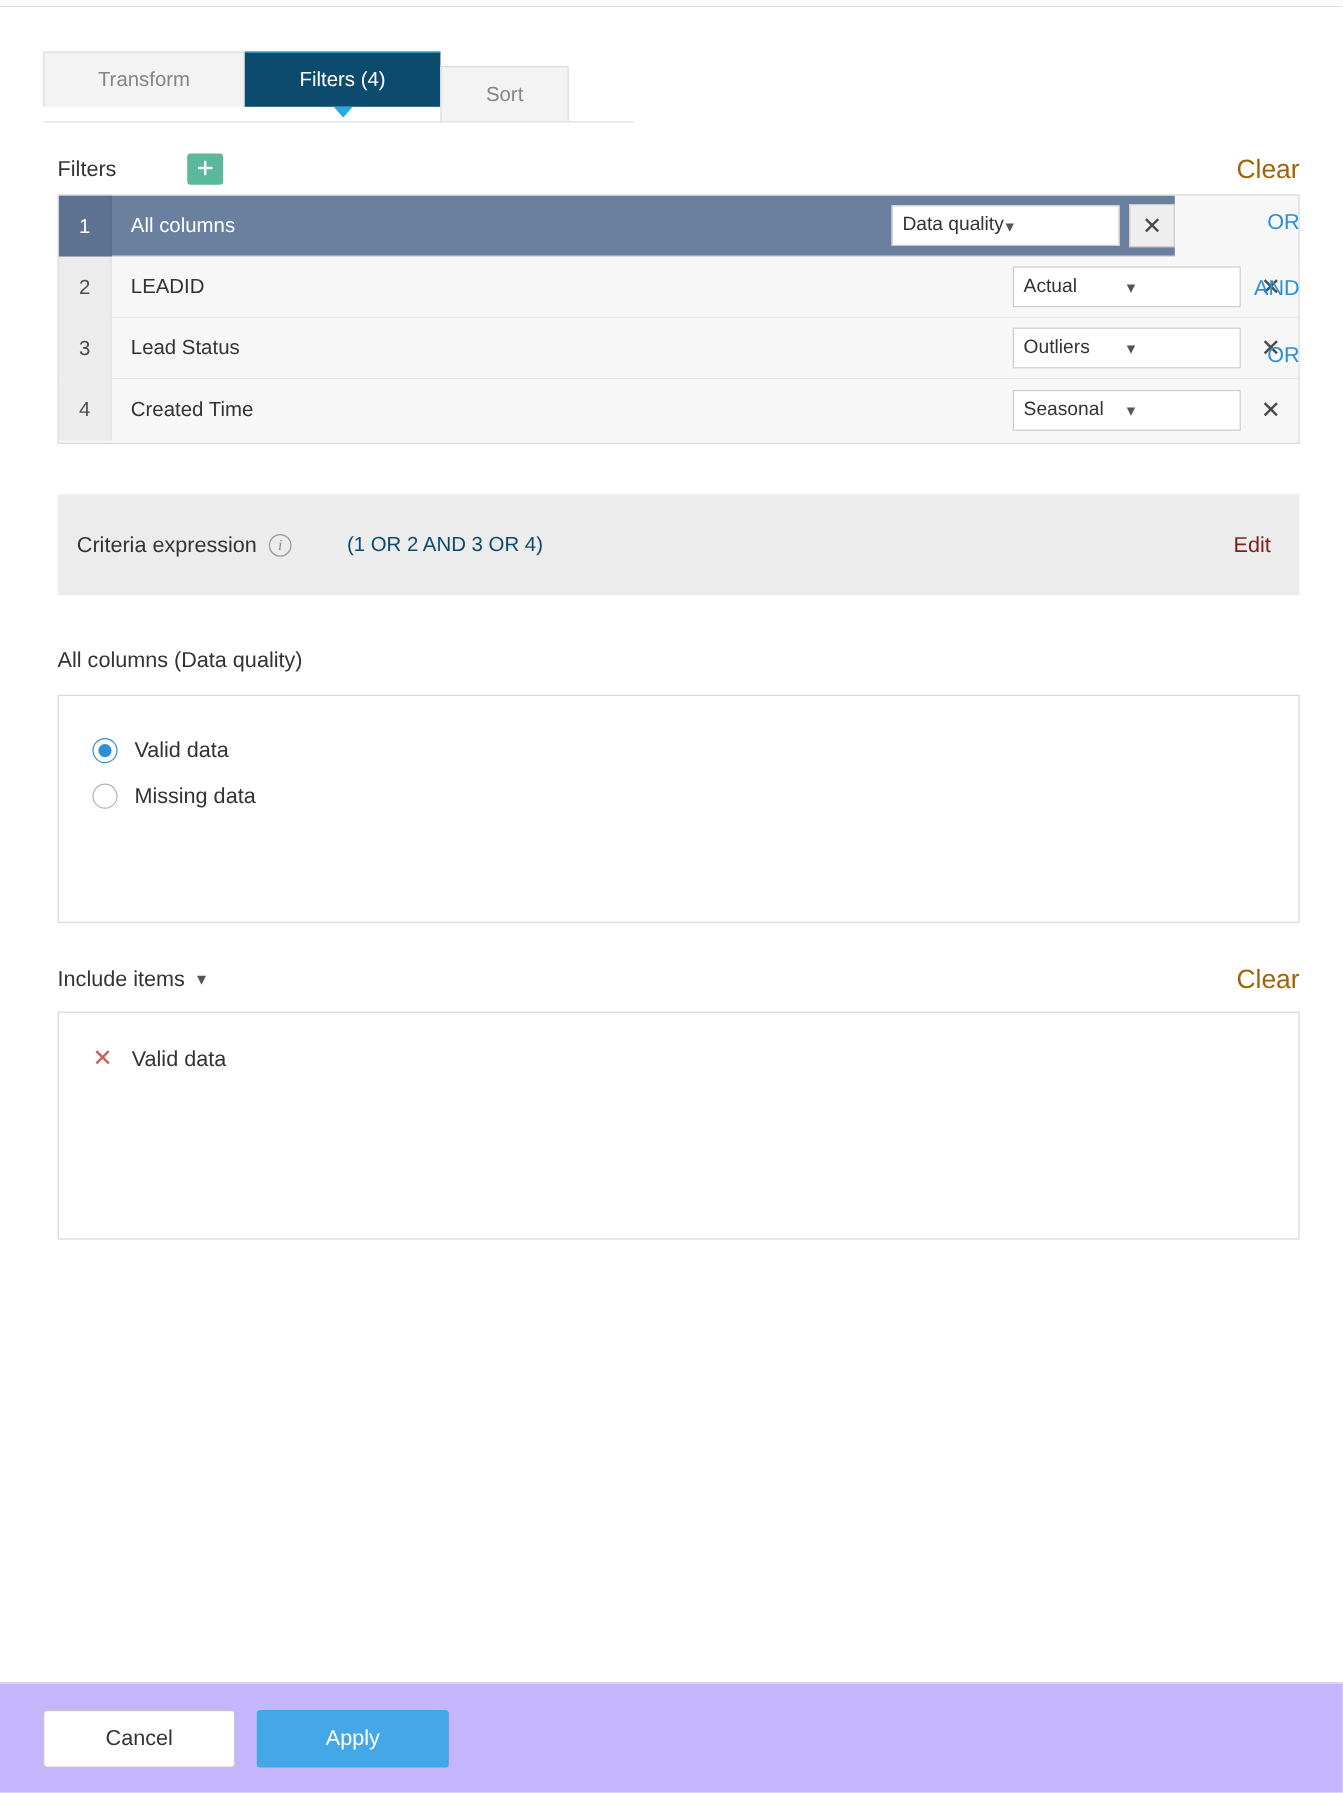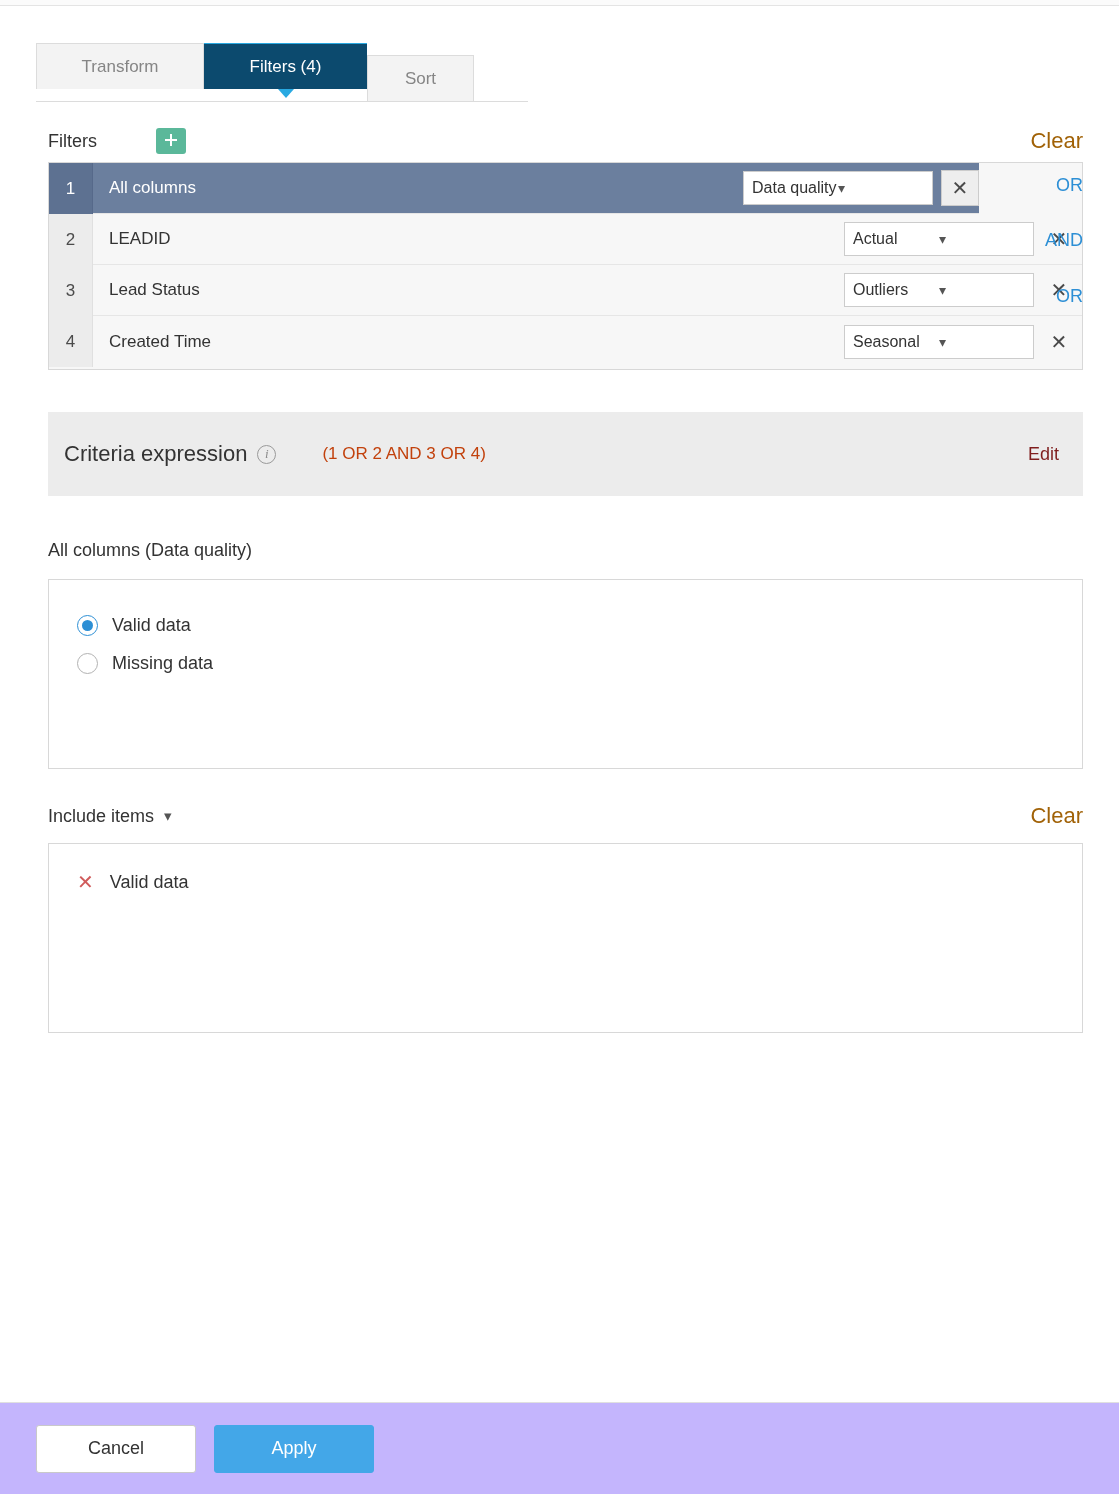--- a/index.html
+++ b/index.html
@@ -186,41 +186,41 @@
   
   .criteria {
     margin: 42px 36px 0 48px;
     background: #ececec;
     height: 84px;
     display: flex;
     align-items: center;
     padding: 0 24px 0 16px;
   }
   .criteria-label {
-    font-size: 22px;
+    font-size: 18px;
     color: #333;
   }
   .info-icon {
     display: inline-flex;
     width: 19px; height: 19px;
     border: 1px solid #9a9a9a;
     border-radius: 50%;
     color: #8a8a8a;
     font-size: 13px;
     align-items: center;
     justify-content: center;
     margin-left: 10px;
     font-style: italic;
     font-family: "Liberation Serif", serif;
     cursor: pointer;
   }
   .criteria-expr {
     margin-left: 46px;
     font-size: 17px;
-    color: #c2410c;
+    color: #0c4a6e;
   }
   .edit-link {
     margin-left: auto;
     font-size: 18px;
     color: #7f1d1d;
     cursor: pointer;
   }
   
   .section-title {
     margin: 44px 0 0 48px;

